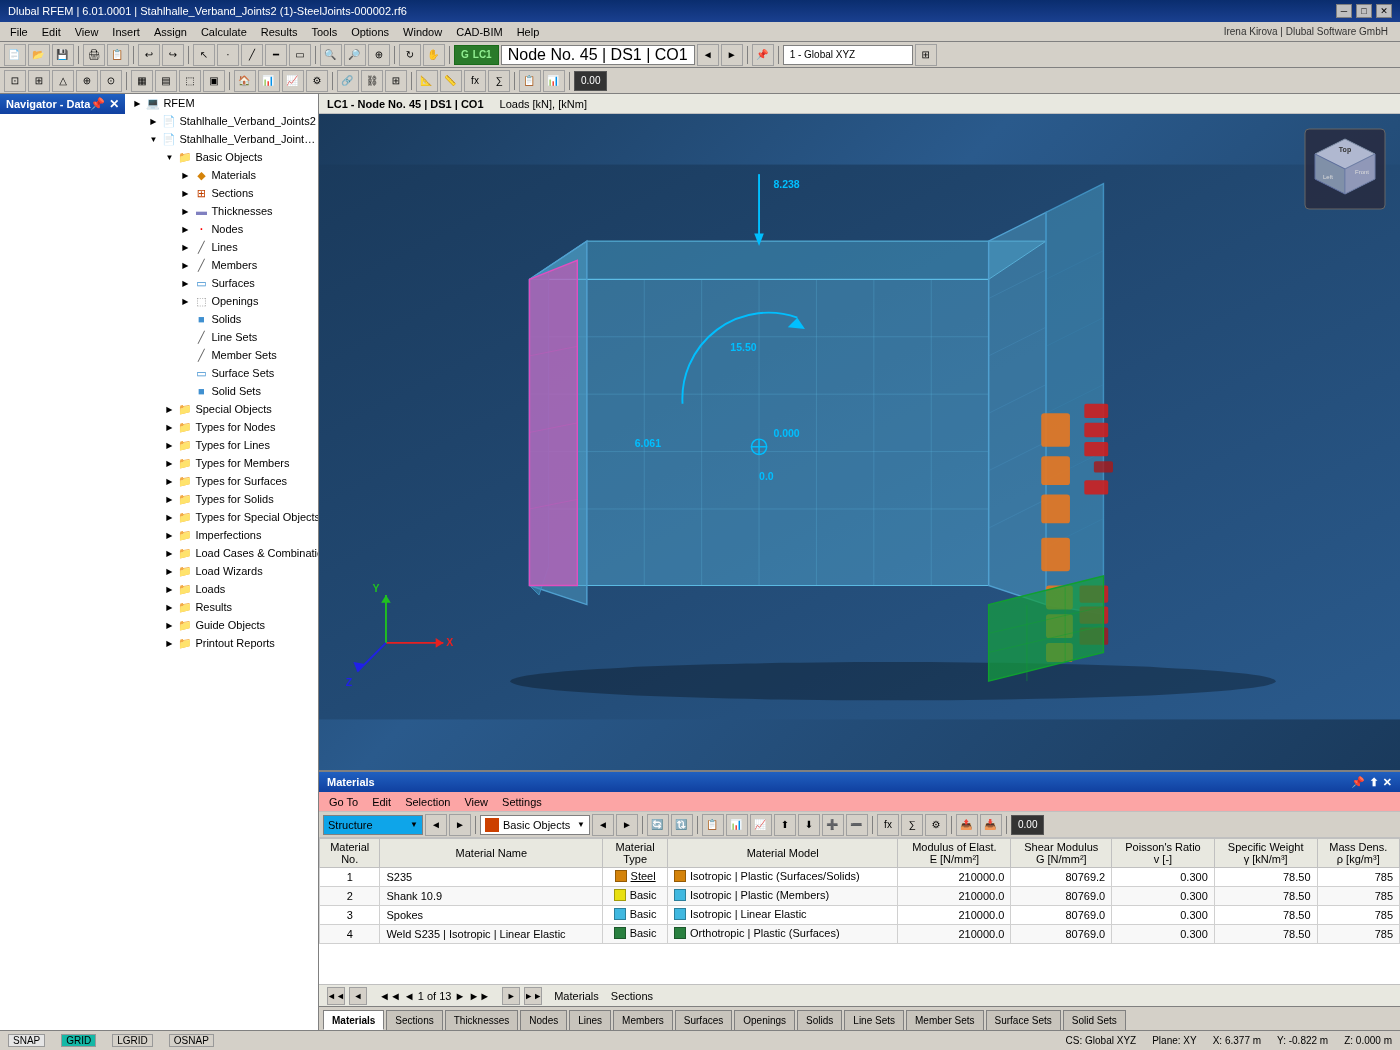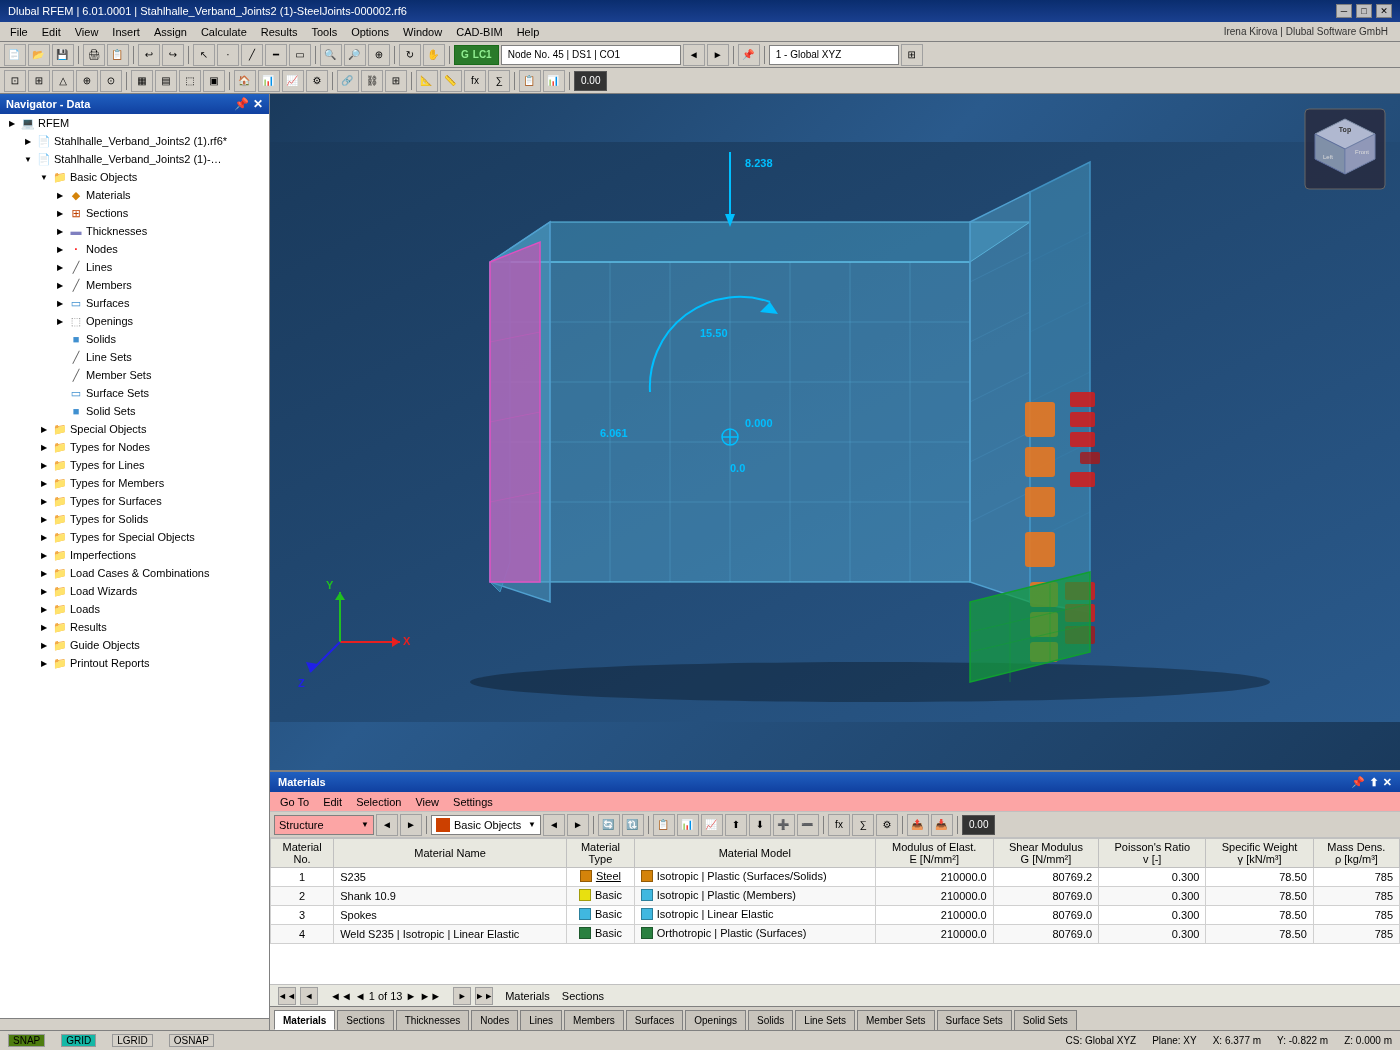--- a/index.html
+++ b/index.html
@@ -74,25 +74,25 @@
     }
 
     
     .main-layout {
       display: flex;
       height: calc(1050px - 22px - 20px - 26px - 26px - 20px);
     }
 
     
     .navigator {
-      width: 270px;
+      width: 319px;
       background: white;
       border-right: 1px solid #808080;
       display: flex;
-      flex-direction: column;
+      flex-direction: row;
       flex-shrink: 0;
     }
     .navigator-header {
       height: 20px;
       background: linear-gradient(to bottom, #2060c0, #1040a0);
       color: white;
       display: flex;
       align-items: center;
       justify-content: space-between;
       padding: 0 6px;
@@ -200,21 +200,21 @@
       background: #d4d0c8;
       border-bottom: 1px solid #c0c0c0;
       display: flex;
       align-items: center;
       padding: 2px 4px;
       gap: 2px;
     }
     .bottom-dropdown {
       height: 20px;
       border: 1px solid #808080;
-      background: #fca5a5;
+      background: #0ea5e9;
       padding: 0 4px;
       font-size: 11px;
       display: flex; align-items: center;
     }
 
     
     .table-container {
       flex: 1;
       overflow: auto;
     }
@@ -328,21 +328,21 @@
   <div class="toolbar-btn">⊕</div>
   <div class="toolbar-separator"></div>
   <div class="toolbar-btn">↻</div>
   <div class="toolbar-btn">✋</div>
   <div class="toolbar-separator"></div>
 
   <div style="background:#2a7a2a; color:#90ee90; padding:1px 6px; font-size:10px; font-weight:bold; border:1px solid #1a6a1a; height:20px; display:flex; align-items:center;">
     <span>G</span>
     <span style="margin-left:4px;">LC1</span>
   </div>
-  <div style="background:white; border:1px solid #808080; padding:1px 6px; font-size:10px; height:20px; display:flex; align-items:center; min-width:180px;">
+  <div style="background:white; border:1px solid #808080; padding:1px 6px; font-size:16px; height:20px; display:flex; align-items:center; min-width:180px;">
     <span>Node No. 45 | DS1 | CO1</span>
   </div>
   <div class="toolbar-btn">◄</div>
   <div class="toolbar-btn">►</div>
   <div class="toolbar-separator"></div>
   <div class="toolbar-btn">📌</div>
   <div class="toolbar-separator"></div>
   <div style="background:white; border:1px solid #808080; padding:1px 6px; font-size:10px; height:20px; display:flex; align-items:center; min-width:130px;">
     <span>1 - Global XYZ</span>
   </div>
@@ -579,20 +579,24 @@
         <div class="tree-label">Printout Reports</div>
       </div>
 
     </div>
     <div class="nav-scrollbar-area"></div>
   </div>
 
   <div style="flex:1; display:flex; flex-direction:column;">
 
     <div class="view-area">
+      <div class="view-header">
+        <span>LC1 - Node No. 45 | DS1 | CO1</span>
+        <span style="margin-left:16px; font-weight:normal;">Loads [kN], [kNm]</span>
+      </div>
 
       <div class="view-canvas">
 
         <svg width="100%" height="100%" viewBox="0 0 1130 580" preserveAspectRatio="xMidYMid meet" style="position:absolute;top:0;left:0;">
           <defs>
             <linearGradient id="bgGrad" x1="0%" y1="0%" x2="100%" y2="100%">
               <stop offset="0%" style="stop-color:#1a3a5c"></stop>
               <stop offset="100%" style="stop-color:#2a5a8c"></stop>
             </linearGradient>
             <linearGradient id="surfGrad" x1="0%" y1="0%" x2="100%" y2="100%">
@@ -904,21 +908,21 @@
         <div class="tab-btn">Member Sets</div>
         <div class="tab-btn">Surface Sets</div>
         <div class="tab-btn">Solid Sets</div>
       </div>
     </div>
 
   </div>
 </div>
 
 <div class="status-bar">
-  <span style="cursor:pointer; border:1px solid #999; padding:0 4px; background:#4d7c0f;">SNAP</span>
+  <span style="cursor:pointer; border:1px solid #999; padding:0 4px; background:#e5e5e5;">SNAP</span>
   <span style="cursor:pointer; border:1px solid #999; padding:0 4px; background:#14b8a6;">GRID</span>
   <span style="cursor:pointer; border:1px solid #999; padding:0 4px; background:#d4d0c8;">LGRID</span>
   <span style="cursor:pointer; border:1px solid #999; padding:0 4px; background:#d4d0c8;">OSNAP</span>
   <span style="flex:1;"></span>
   <span>CS: Global XYZ</span>
   <span>Plane: XY</span>
   <span>X: 6.377 m</span>
   <span>Y: -0.822 m</span>
   <span>Z: 0.000 m</span>
 </div>

